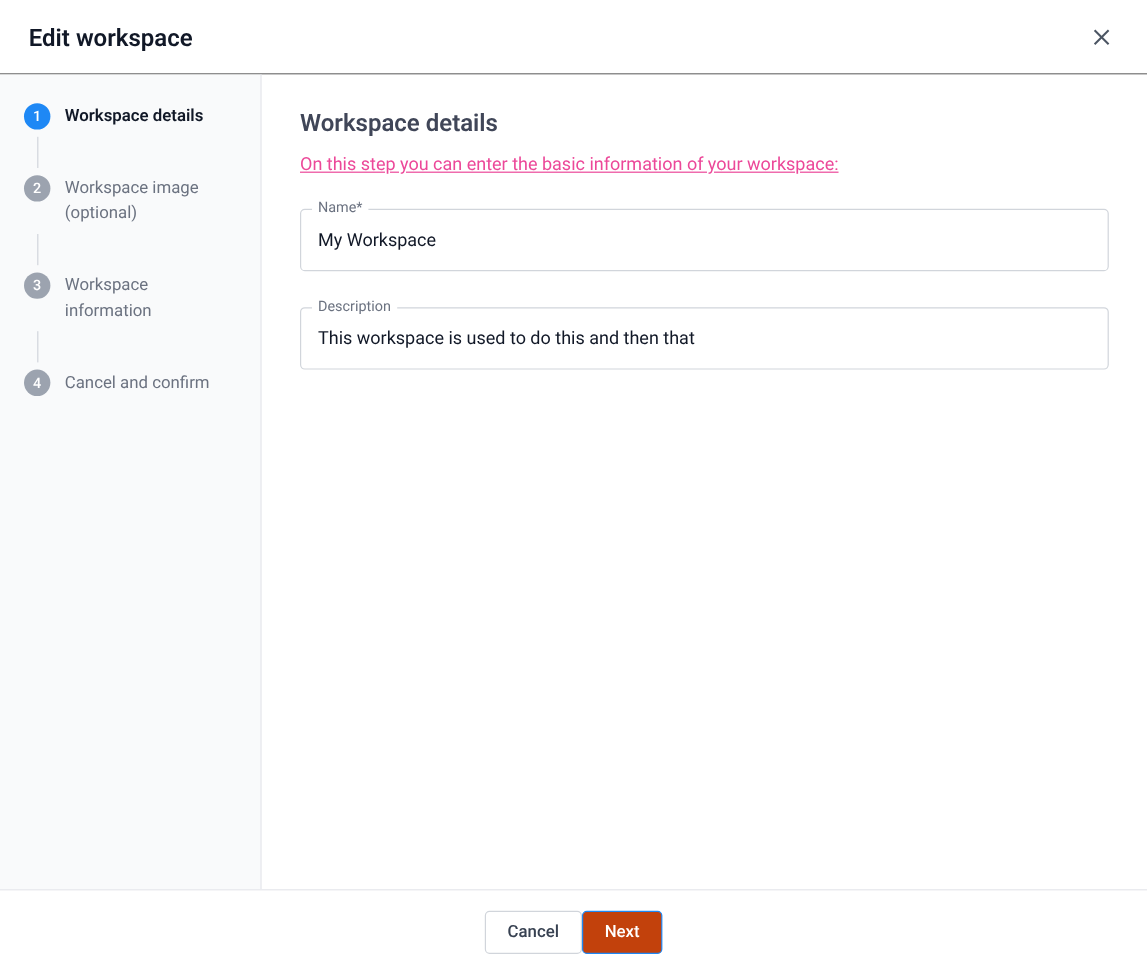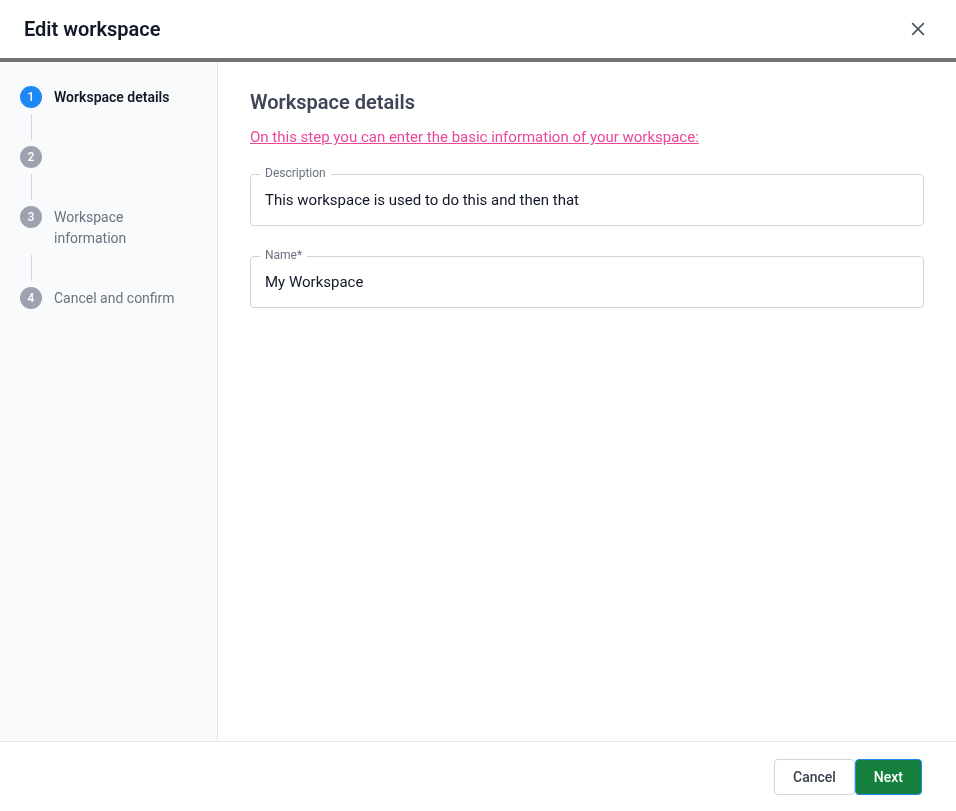--- a/index.html
+++ b/index.html
@@ -16,21 +16,21 @@
       background: #fff;
       display: flex;
       flex-direction: column;
     }
 
     .header {
       display: flex;
       align-items: center;
       justify-content: space-between;
       padding: 16px 24px;
-      border-bottom: 4px solid #737373;
+      border-bottom: 1px solid #737373;
       height: 62px;
     }
 
     .header-title {
       font-size: 20px;
       font-weight: 600;
       color: #111827;
     }
 
     .close-btn {
@@ -155,21 +155,21 @@
       padding: 16px 14px;
       font-size: 15px;
       color: #111827;
       font-family: inherit;
       outline: none;
     }
 
     .footer {
       display: flex;
       align-items: center;
-      justify-content: flex-end;
+      justify-content: center;
       padding: 16px 34px;
       border-top: 1px solid #e5e7eb;
       height: 70px;
     }
 
     .btn {
       border-radius: 4px;
       padding: 9px 18px;
       font-size: 14px;
       font-weight: 500;
@@ -177,21 +177,21 @@
       font-family: inherit;
     }
 
     .btn-secondary {
       background: #fff;
       border: 1px solid #d1d5db;
       color: #374151;
     }
 
     .btn-primary {
-      background: #15803d;
+      background: #c2410c;
       border: 1px solid #1e88f5;
       color: #fff;
     }
   </style>
 </head>
 <body>
 
 <div class="header">
   <div class="header-title">Edit workspace</div>
   <button class="close-btn">
@@ -205,46 +205,47 @@
 <div class="body">
   <div class="sidebar">
     <ul class="stepper">
       <li class="step active">
         <div class="step-circle">1</div>
         <div class="step-label">Workspace details</div>
       </li>
       <div class="step-connector"></div>
       <li class="step">
         <div class="step-circle">2</div>
+        <div class="step-label">Workspace image (optional)</div>
       </li>
       <div class="step-connector"></div>
       <li class="step">
         <div class="step-circle">3</div>
         <div class="step-label">Workspace information</div>
       </li>
       <div class="step-connector"></div>
       <li class="step">
         <div class="step-circle">4</div>
         <div class="step-label">Cancel and confirm</div>
       </li>
     </ul>
   </div>
 
   <div class="main">
     <h2 class="main-title">Workspace details</h2>
     <p class="main-desc">On this step you can enter the basic information of your workspace:</p>
 
     <div class="field">
+      <label class="field-label">Name*</label>
+      <input type="text" class="field-input" value="My Workspace" style="">
+    </div>
+
+    <div class="field">
       <label class="field-label">Description</label>
       <input type="text" class="field-input" value="This workspace is used to do this and then that" style="">
-    </div>
-
-    <div class="field">
-      <label class="field-label">Name*</label>
-      <input type="text" class="field-input" value="My Workspace" style="">
     </div>
   </div>
 </div>
 
 <div class="footer">
   <button class="btn btn-secondary">Cancel</button>
   <button class="btn btn-primary">Next</button>
 </div>
 
 </body></html>

